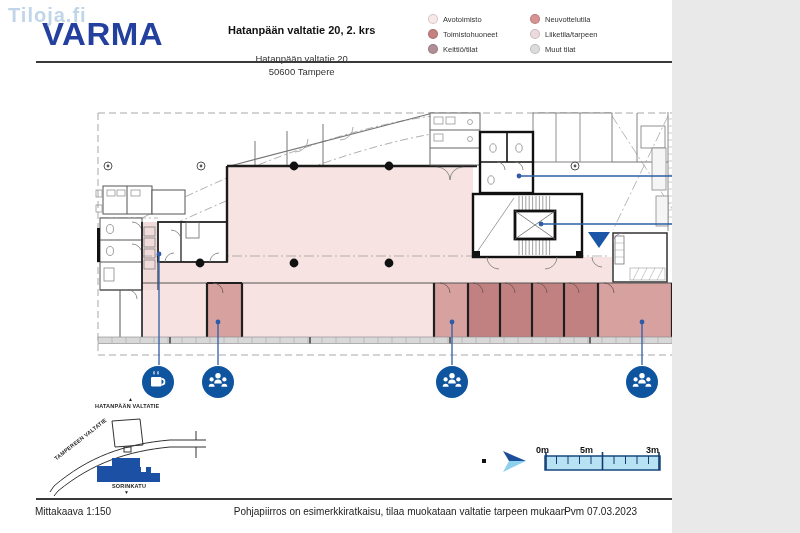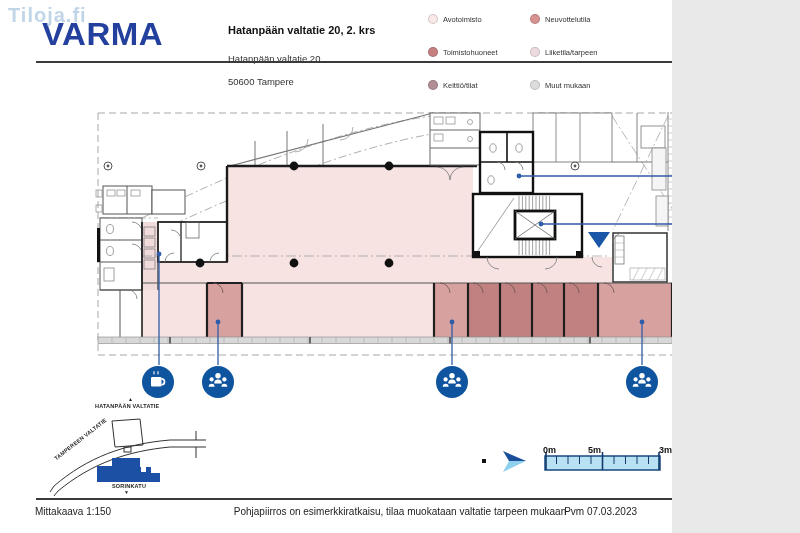--- a/index.html
+++ b/index.html
@@ -7,35 +7,35 @@
         font-family:"Liberation Sans",sans-serif;color:#222;padding-left:24px;}
   .abs{position:absolute;}
   
   #watermark{left:8px;top:4px;font-size:20px;font-weight:bold;letter-spacing:1px;
              color:#9cbcdc;opacity:.62;z-index:6;}
   
   #logo{left:42px;top:16px;font-size:33px;font-weight:800;color:#24409f;
         letter-spacing:.5px;transform:scaleY(.95);z-index:2;}
   #hdr-text{left:228px;top:25px;line-height:11px;}
   #hdr-title{font-size:11px;font-weight:bold;color:#111;margin-bottom:17px;}
-  .hdr-line{font-size:9.5px;color:#333;margin-top:12px;}
+  .hdr-line{font-size:9.5px;color:#333;margin-top:2px;text-align:center;}
   #legend{left:428px;top:14px;display:flex;gap:16px;}
-  .legend-col{display:flex;flex-direction:column;gap:23px;width:86px;text-align:right;}
+  .legend-col{display:flex;flex-direction:column;gap:5px;width:86px;text-align:right;}
   .legend-row{display:flex;align-items:center;gap:5px;}
   .dot{width:8px;height:8px;border-radius:50%;border:1px solid rgba(0,0,0,.15);flex:0 0 auto;}
   .legend-label{font-size:7.5px;color:#333;white-space:nowrap;}
   #area-block{left:612px;top:22px;width:86px;text-align:center;}
   #area-value{font-size:12.5px;font-weight:bold;color:#111;}
   #area-label{font-size:8px;color:#444;margin-top:3px;}
   .rule{left:36px;width:728px;height:2px;background:#3a3a3a;}
   
   .maplbl{font-size:5.5px;font-weight:bold;color:#222;letter-spacing:.2px;white-space:nowrap;}
   .tri{font-size:5px;color:#222;}
   
-  .scalelbl{font-size:9px;font-weight:bold;color:#111;text-align:right;}
+  .scalelbl{font-size:9px;font-weight:bold;color:#111;text-align:left;}
   
   .foot{top:506px;font-size:10px;color:#222;}
 </style>
 </head>
 <body>
 
 <div id="page">
 
   <div id="watermark" class="abs">Tiloja.fi</div>
   <div id="logo" class="abs">VARMA</div>
@@ -65,21 +65,21 @@
       <div class="legend-row">
         <span class="dot" style="background-color: rgb(215, 146, 146);"></span>
         <span class="legend-label">Neuvottelutila</span>
       </div>
       <div class="legend-row">
         <span class="dot" style="background-color: rgb(236, 218, 222);"></span>
         <span class="legend-label">Liiketila/tarpeen</span>
       </div>
       <div class="legend-row">
         <span class="dot" style="background-color: rgb(220, 220, 220);"></span>
-        <span class="legend-label">Muut mukaan</span>
+        <span class="legend-label">Muut tilat</span>
       </div>
     </div>
   </div>
 
 
   <div class="rule abs" style="top:61px"></div>
 
   <svg class="abs" style="left:0;top:0" width="800" height="533" viewBox="0 0 800 533">
     <defs>
       <g id="ppl" fill="#ffffff">

